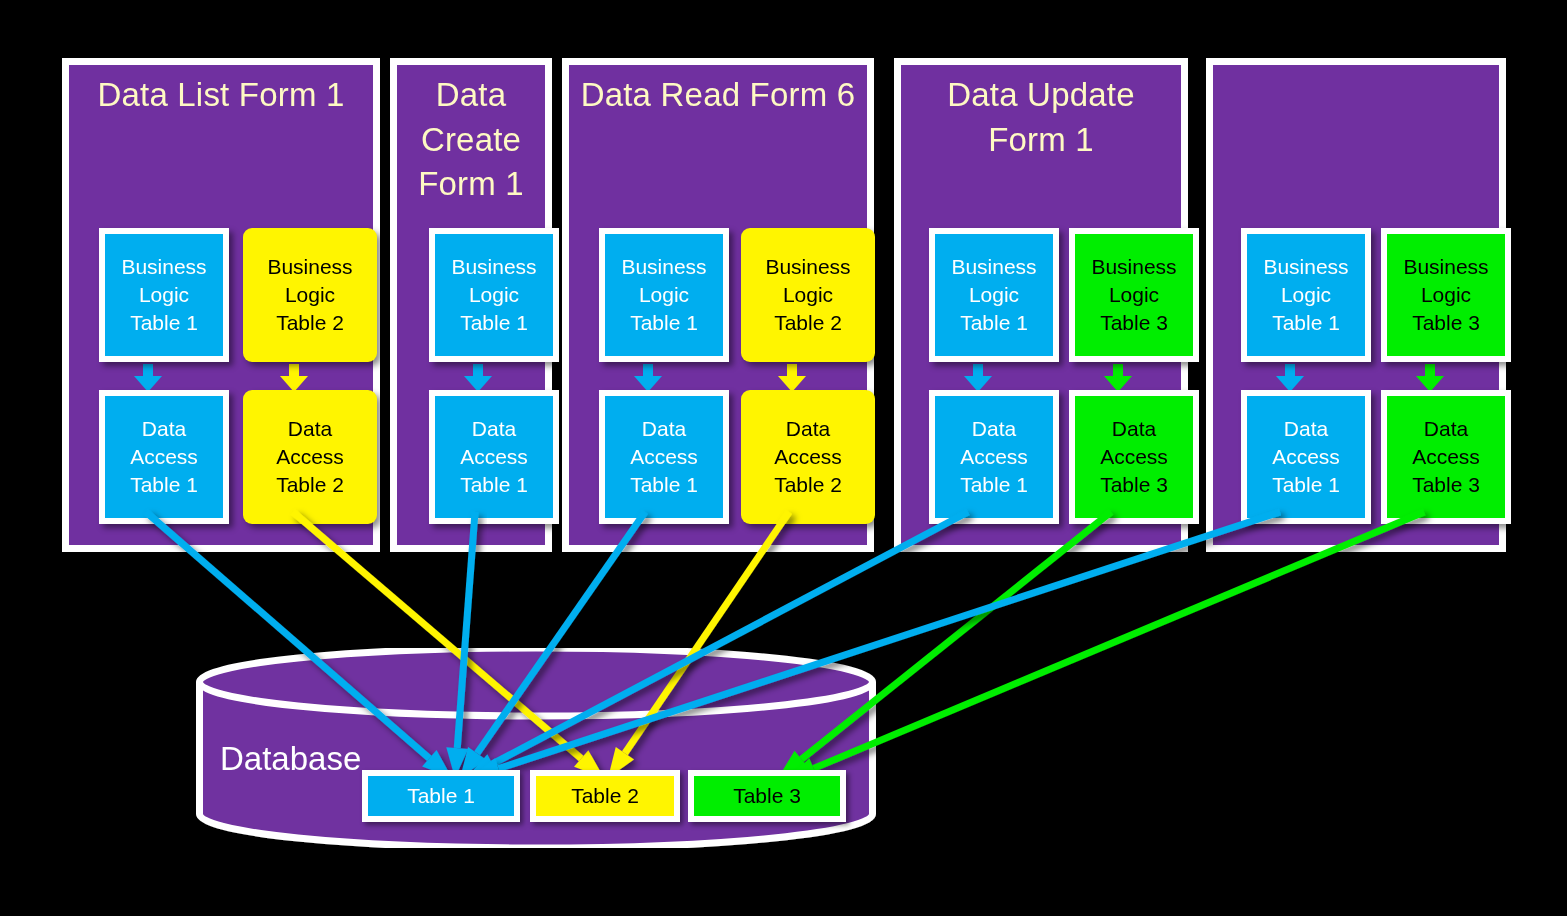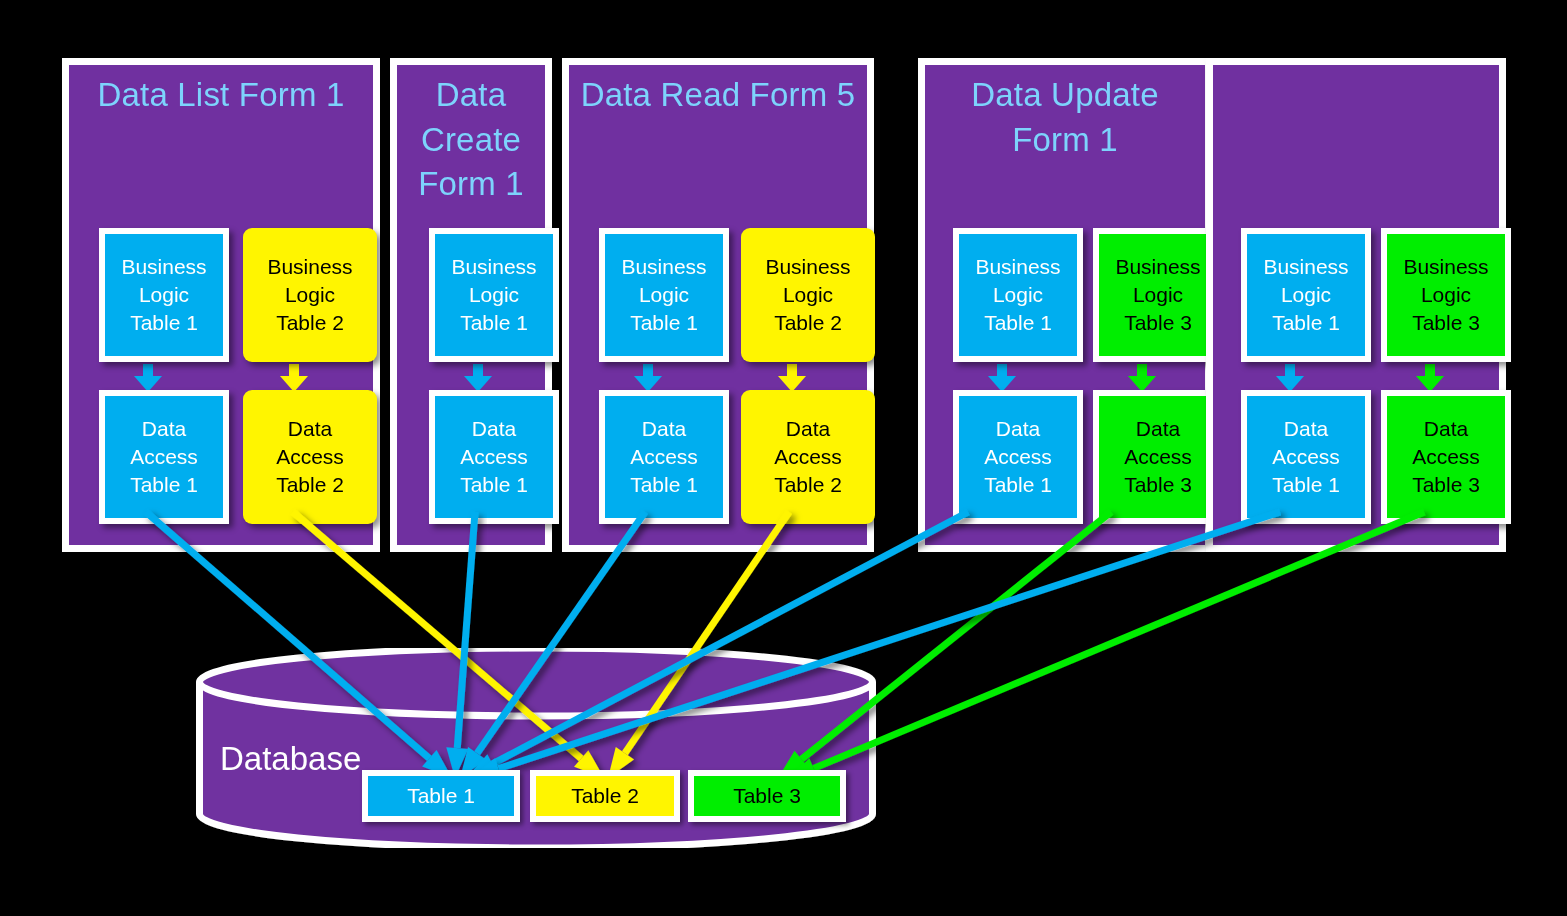--- a/index.html
+++ b/index.html
@@ -18,21 +18,21 @@
   }
 
   
   .form-panel {
     position: absolute;
     background: #7030A0;
     border: 7px solid #ffffff;
     box-shadow: 5px 5px 7px rgba(0,0,0,0.55);
   }
   .form-title {
-    color: #7dd3fc;
+    color: #fef9c3;
     text-align: center;
     font-size: 33px;
     line-height: 1.35;
     padding: 8px 4px 0 4px;
     font-weight: 400;
     letter-spacing: 0.2px;
     white-space: pre-line;
   }
 
   
@@ -156,21 +156,21 @@
             </g>
           </svg></div>
         <div class="layer-box blue" style="left: 16px; top: 163px; width: 130px; height: 134px;"><span>Business
 Logic
 Table 1</span></div>
         <div class="layer-box blue" style="left: 16px; top: 325px; width: 130px; height: 134px;"><span>Data
 Access
 Table 1</span></div>
       </div>
       <div class="form-panel" style="left: 562px; top: 58px; width: 312px; height: 494px;">
-        <div class="form-title">Data Read Form 5</div>
+        <div class="form-title">Data Read Form 6</div>
         <div class="down-arrow" style="left: 62px; top: 299px; width: 34px; height: 28px;"><svg width="34" height="28" viewBox="0 0 34 28" xmlns="http://www.w3.org/2000/svg">
             <g fill="#00AEEF">
               <rect x="12" y="0" width="10" height="14"></rect>
               <polygon points="3,12 31,12 17,28"></polygon>
             </g>
           </svg></div>
         <div class="down-arrow" style="left: 206px; top: 299px; width: 34px; height: 28px;"><svg width="34" height="28" viewBox="0 0 34 28" xmlns="http://www.w3.org/2000/svg">
             <g fill="#FFF500">
               <rect x="12" y="0" width="10" height="14"></rect>
               <polygon points="3,12 31,12 17,28"></polygon>
@@ -182,21 +182,21 @@
         <div class="layer-box yellow" style="left: 156px; top: 163px; width: 134px; height: 134px;"><span>Business
 Logic
 Table 2</span></div>
         <div class="layer-box blue" style="left: 14px; top: 325px; width: 130px; height: 134px;"><span>Data
 Access
 Table 1</span></div>
         <div class="layer-box yellow" style="left: 156px; top: 325px; width: 134px; height: 134px;"><span>Data
 Access
 Table 2</span></div>
       </div>
-      <div class="form-panel" style="left: 918px; top: 58px; width: 294px; height: 494px;">
+      <div class="form-panel" style="left: 894px; top: 58px; width: 294px; height: 494px;">
         <div class="form-title">Data Update
 Form 1</div>
         <div class="down-arrow" style="left: 60px; top: 299px; width: 34px; height: 28px;"><svg width="34" height="28" viewBox="0 0 34 28" xmlns="http://www.w3.org/2000/svg">
             <g fill="#00AEEF">
               <rect x="12" y="0" width="10" height="14"></rect>
               <polygon points="3,12 31,12 17,28"></polygon>
             </g>
           </svg></div>
         <div class="down-arrow" style="left: 200px; top: 299px; width: 34px; height: 28px;"><svg width="34" height="28" viewBox="0 0 34 28" xmlns="http://www.w3.org/2000/svg">
             <g fill="#00EE00">

